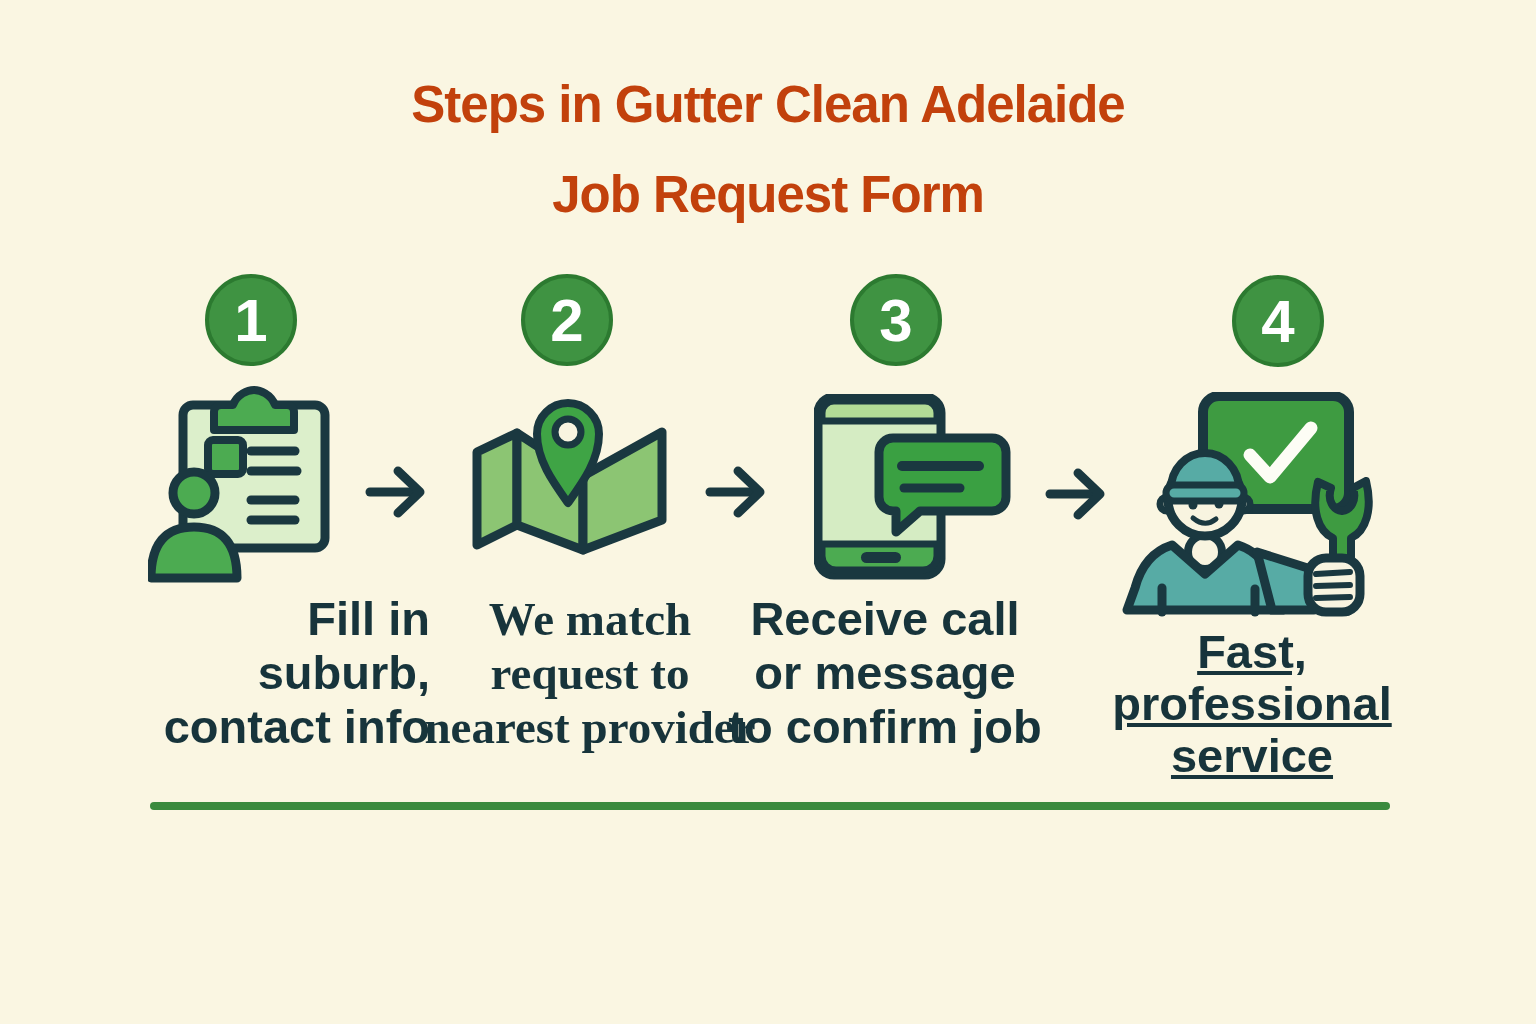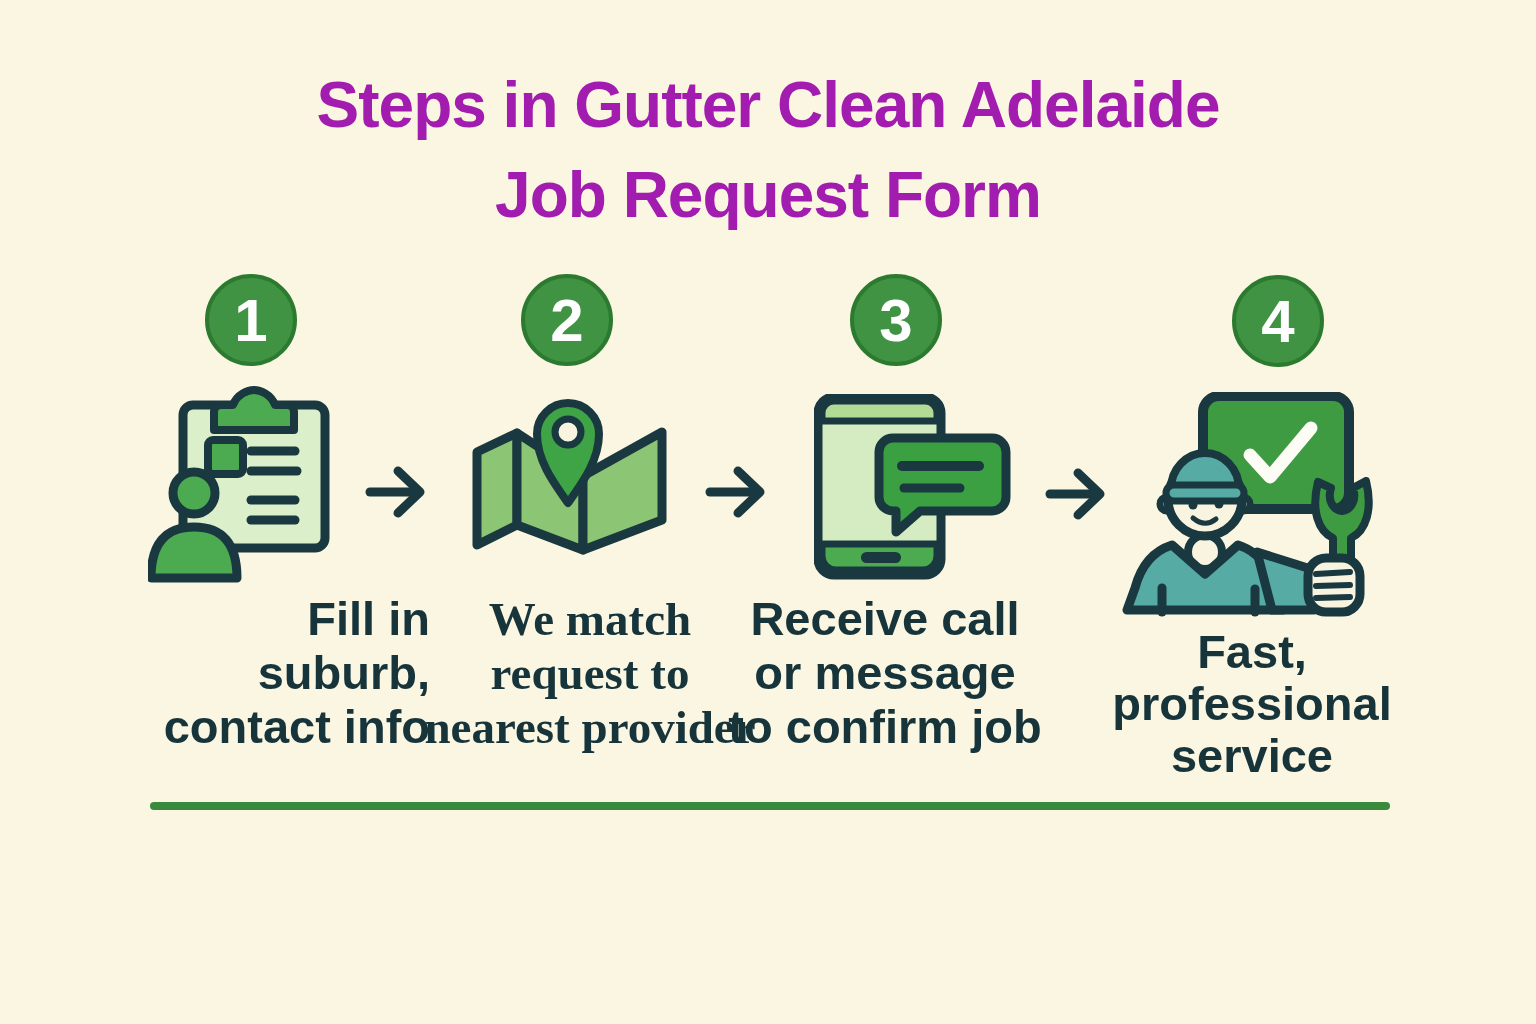--- a/index.html
+++ b/index.html
@@ -9,25 +9,25 @@
     font-family:"Liberation Sans","DejaVu Sans",sans-serif;
     color:#1A3840;
     position:relative;
     overflow:hidden;
   }
   .canvas{position:absolute;inset:0;}
   .title{
     position:absolute;
     left:0;top:60px;width:1536px;
     text-align:center;
-    font-size:64px;
+    font-size:51px;
     font-weight:bold;
     line-height:90px;
     letter-spacing:-1px;
-    color:#a21caf;
+    color:#c2410c;
     white-space:pre-line;
   }
   .badge{
     position:absolute;
     width:92px;height:92px;
     border-radius:50%;
     background:#3F9342;
     border:4px solid #2C7A30;
     box-sizing:border-box;
     display:flex;align-items:center;justify-content:center;
@@ -51,21 +51,21 @@
     position:absolute;
     font-size:47px;
     font-weight:bold;
     line-height:54px;
     color:#17343B;
     white-space:pre-line;
   }
   .caption-1{left:150px;top:592px;width:280px;text-align:right;}
   .caption-2{left:405px;top:592px;width:370px;text-align:center;font-family:Liberation Serif, serif;}
   .caption-3{left:700px;top:592px;width:370px;text-align:center;}
-  .caption-4{left:1072px;top:626px;width:360px;text-align:center;line-height:52px;}
+  .caption-4{left:1072px;top:626px;width:360px;text-align:center;line-height:52px;text-decoration:underline;}
   .divider{
     position:absolute;
     left:150px;top:802px;
     width:1240px;height:8px;
     border-radius:4px;
     background:#3A8A3D;
   }
 </style>
 </head>
 <body>

